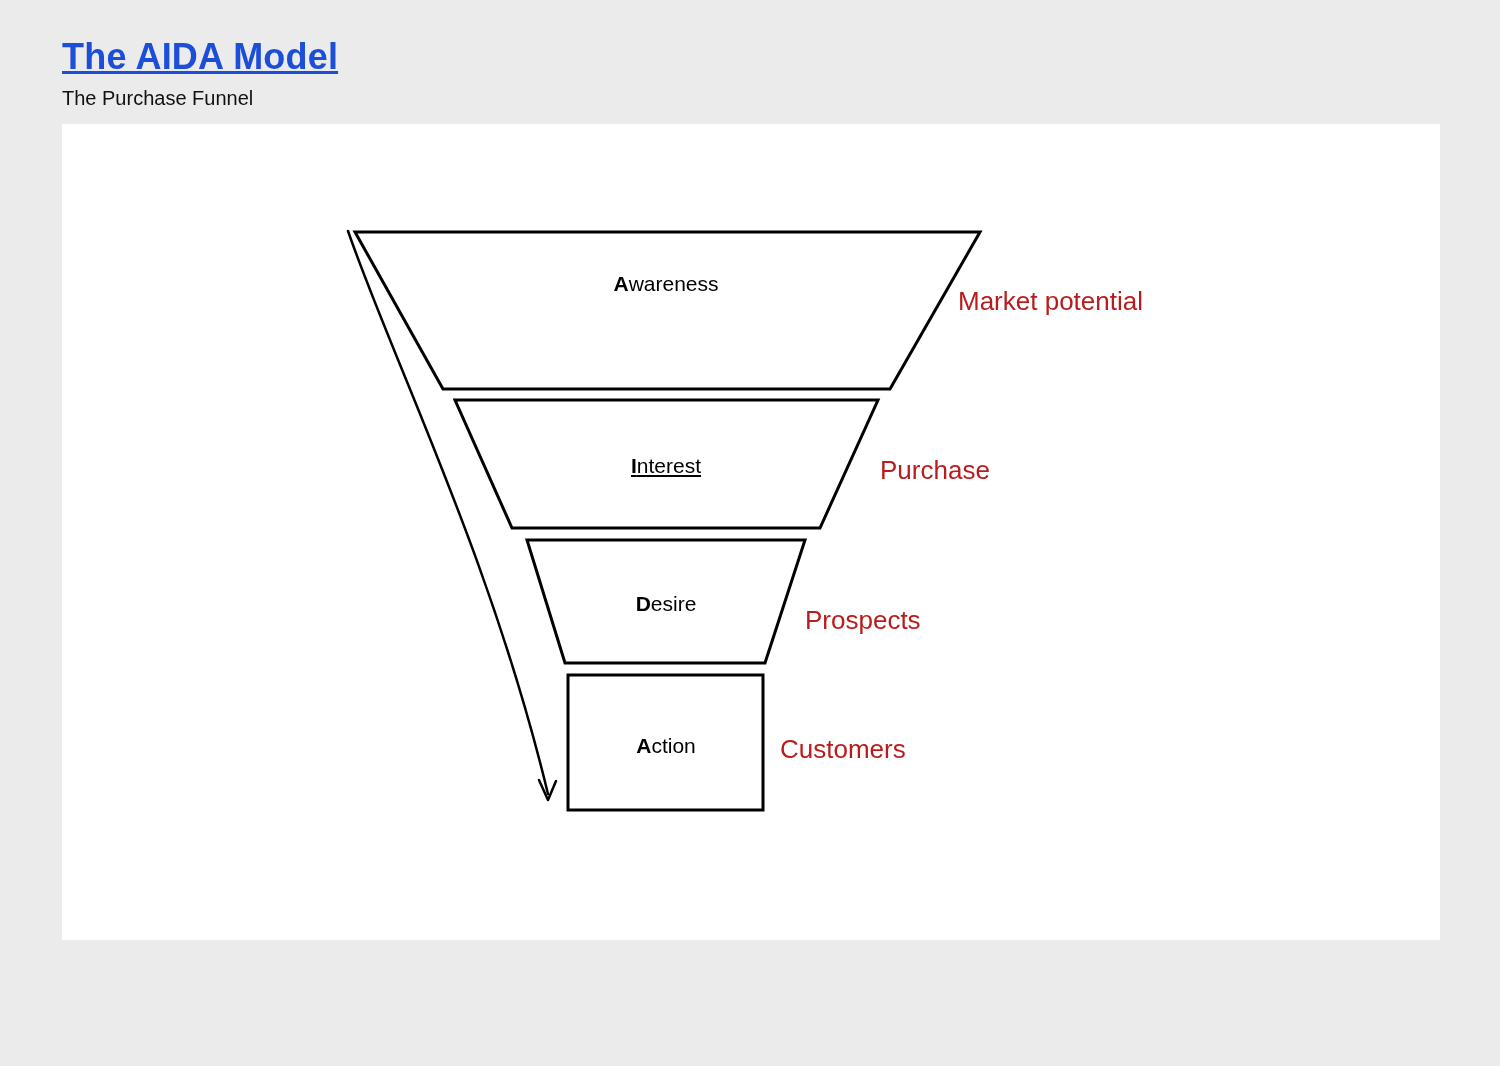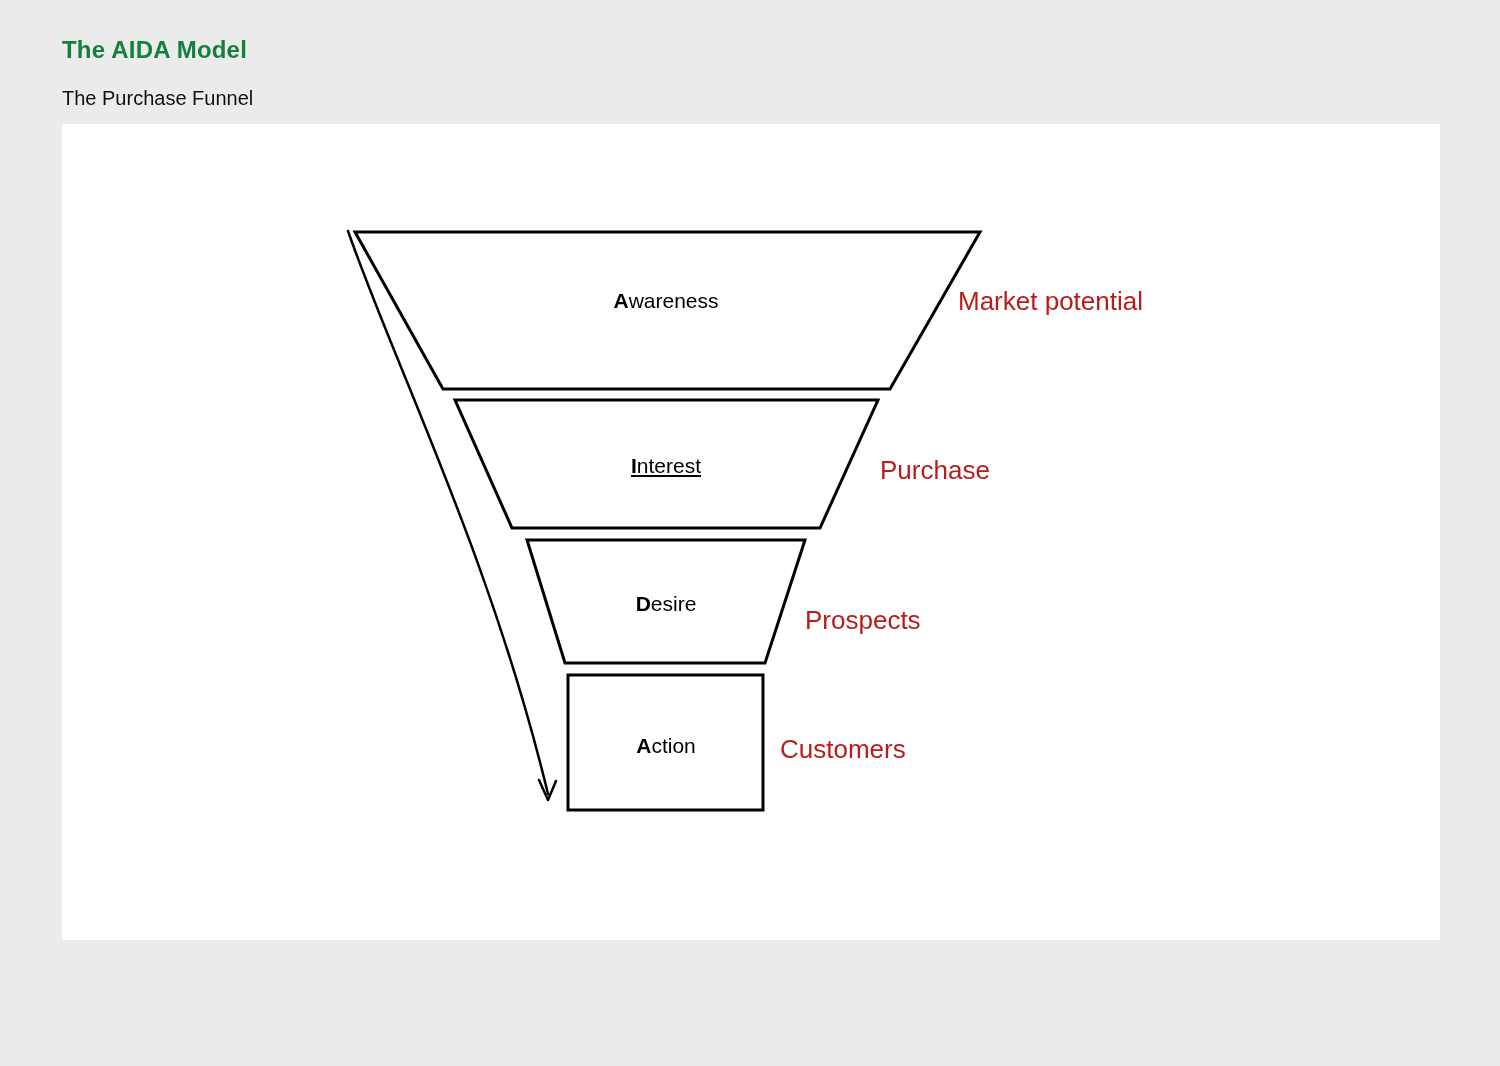--- a/index.html
+++ b/index.html
@@ -9,41 +9,41 @@
     background: #ebebeb;
     color: #111;
     position: relative;
     overflow: hidden;
   }
   .page { position: absolute; inset: 0; }
 
   
   .page-title {
     position: absolute; left: 62px; top: 36px;
-    font-size: 24px; font-weight: 700; letter-spacing: 0.2px; color: #15803d;
+    font-size: 36px; font-weight: 700; letter-spacing: 0.2px; color: #1d4ed8; text-decoration: underline;
   }
   .page-subtitle {
     position: absolute; left: 62px; top: 87px;
     font-size: 20px; color: #111;
   }
 
   
   .canvas {
     position: absolute; left: 62px; top: 124px;
     width: 1378px; height: 816px;
     background: #ffffff;
   }
   .funnel-svg { position: absolute; left: 0; top: 0; }
 
   .stage-label {
     position: absolute; width: 220px; text-align: center;
     font-size: 21px; color: #000;
   }
   .stage-label .initial { font-weight: 700; }
-  .stage-0 { left: 494px; top: 165px; }
+  .stage-0 { left: 494px; top: 148px; }
   .stage-1 { left: 494px; top: 330px; text-decoration: underline; }
   .stage-2 { left: 494px; top: 468px; }
   .stage-3 { left: 494px; top: 610px; }
 
   .side-label {
     position: absolute; font-size: 26px; color: #b91c1c; white-space: nowrap;
   }
   .side-0 { left: 896px; top: 162px; }
   .side-1 { left: 818px; top: 331px; }
   .side-2 { left: 743px; top: 469px; margin-top: 12px; }

